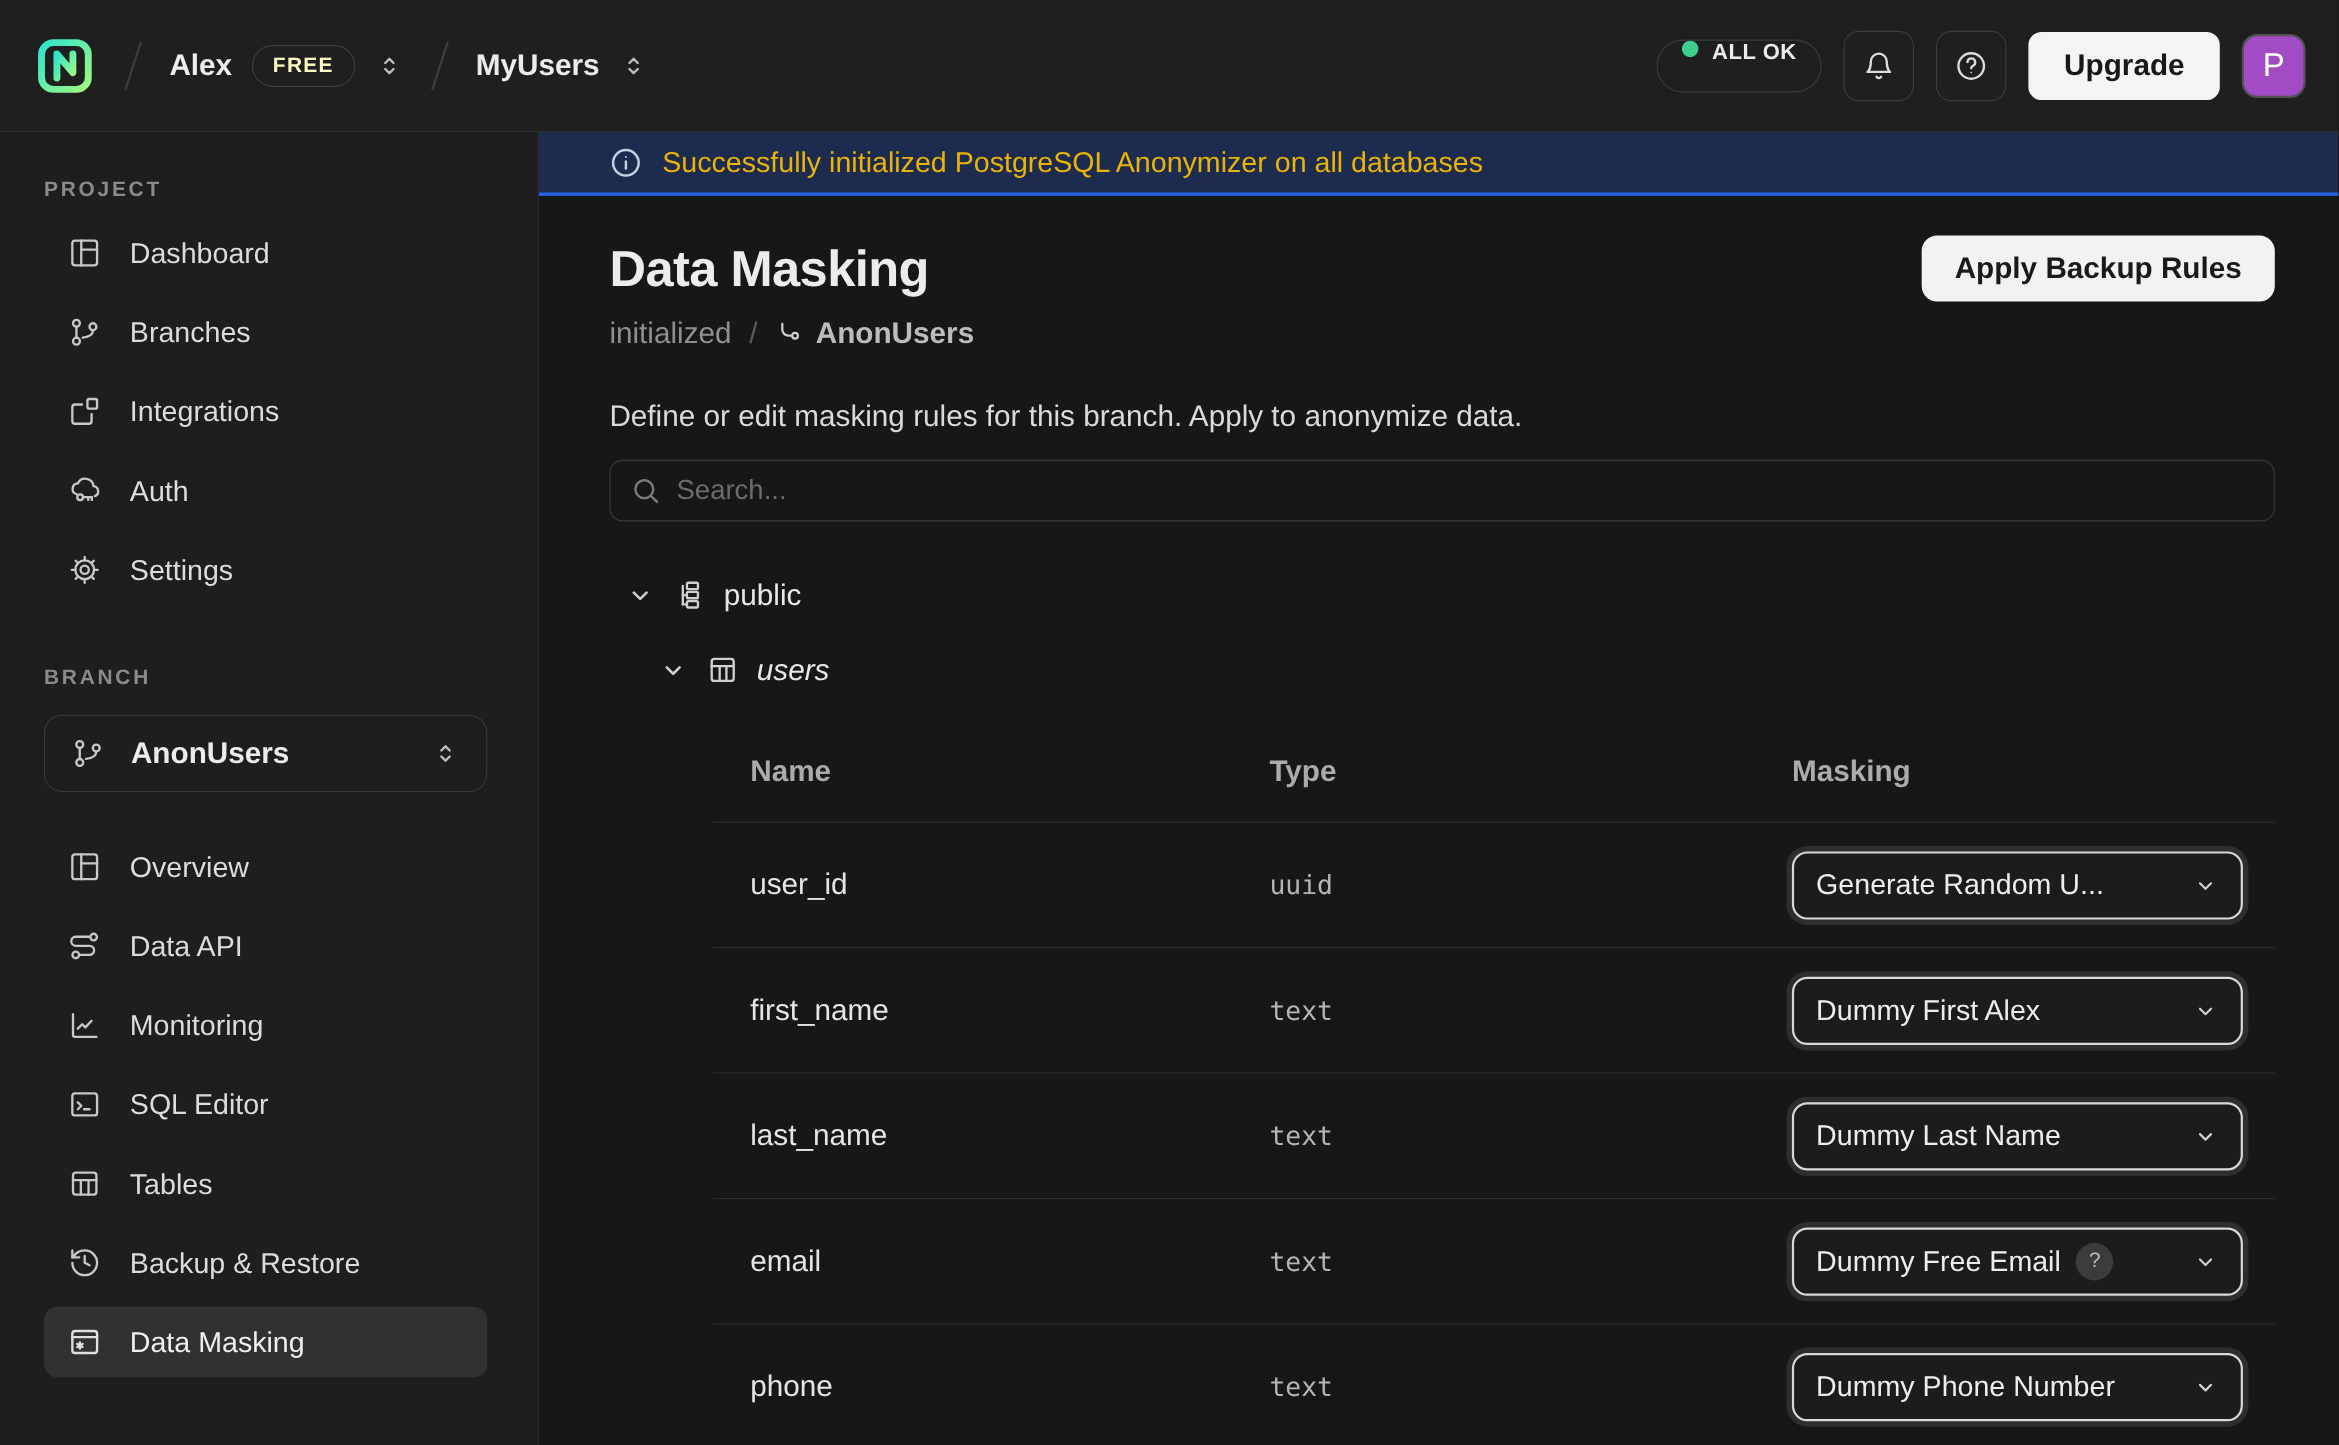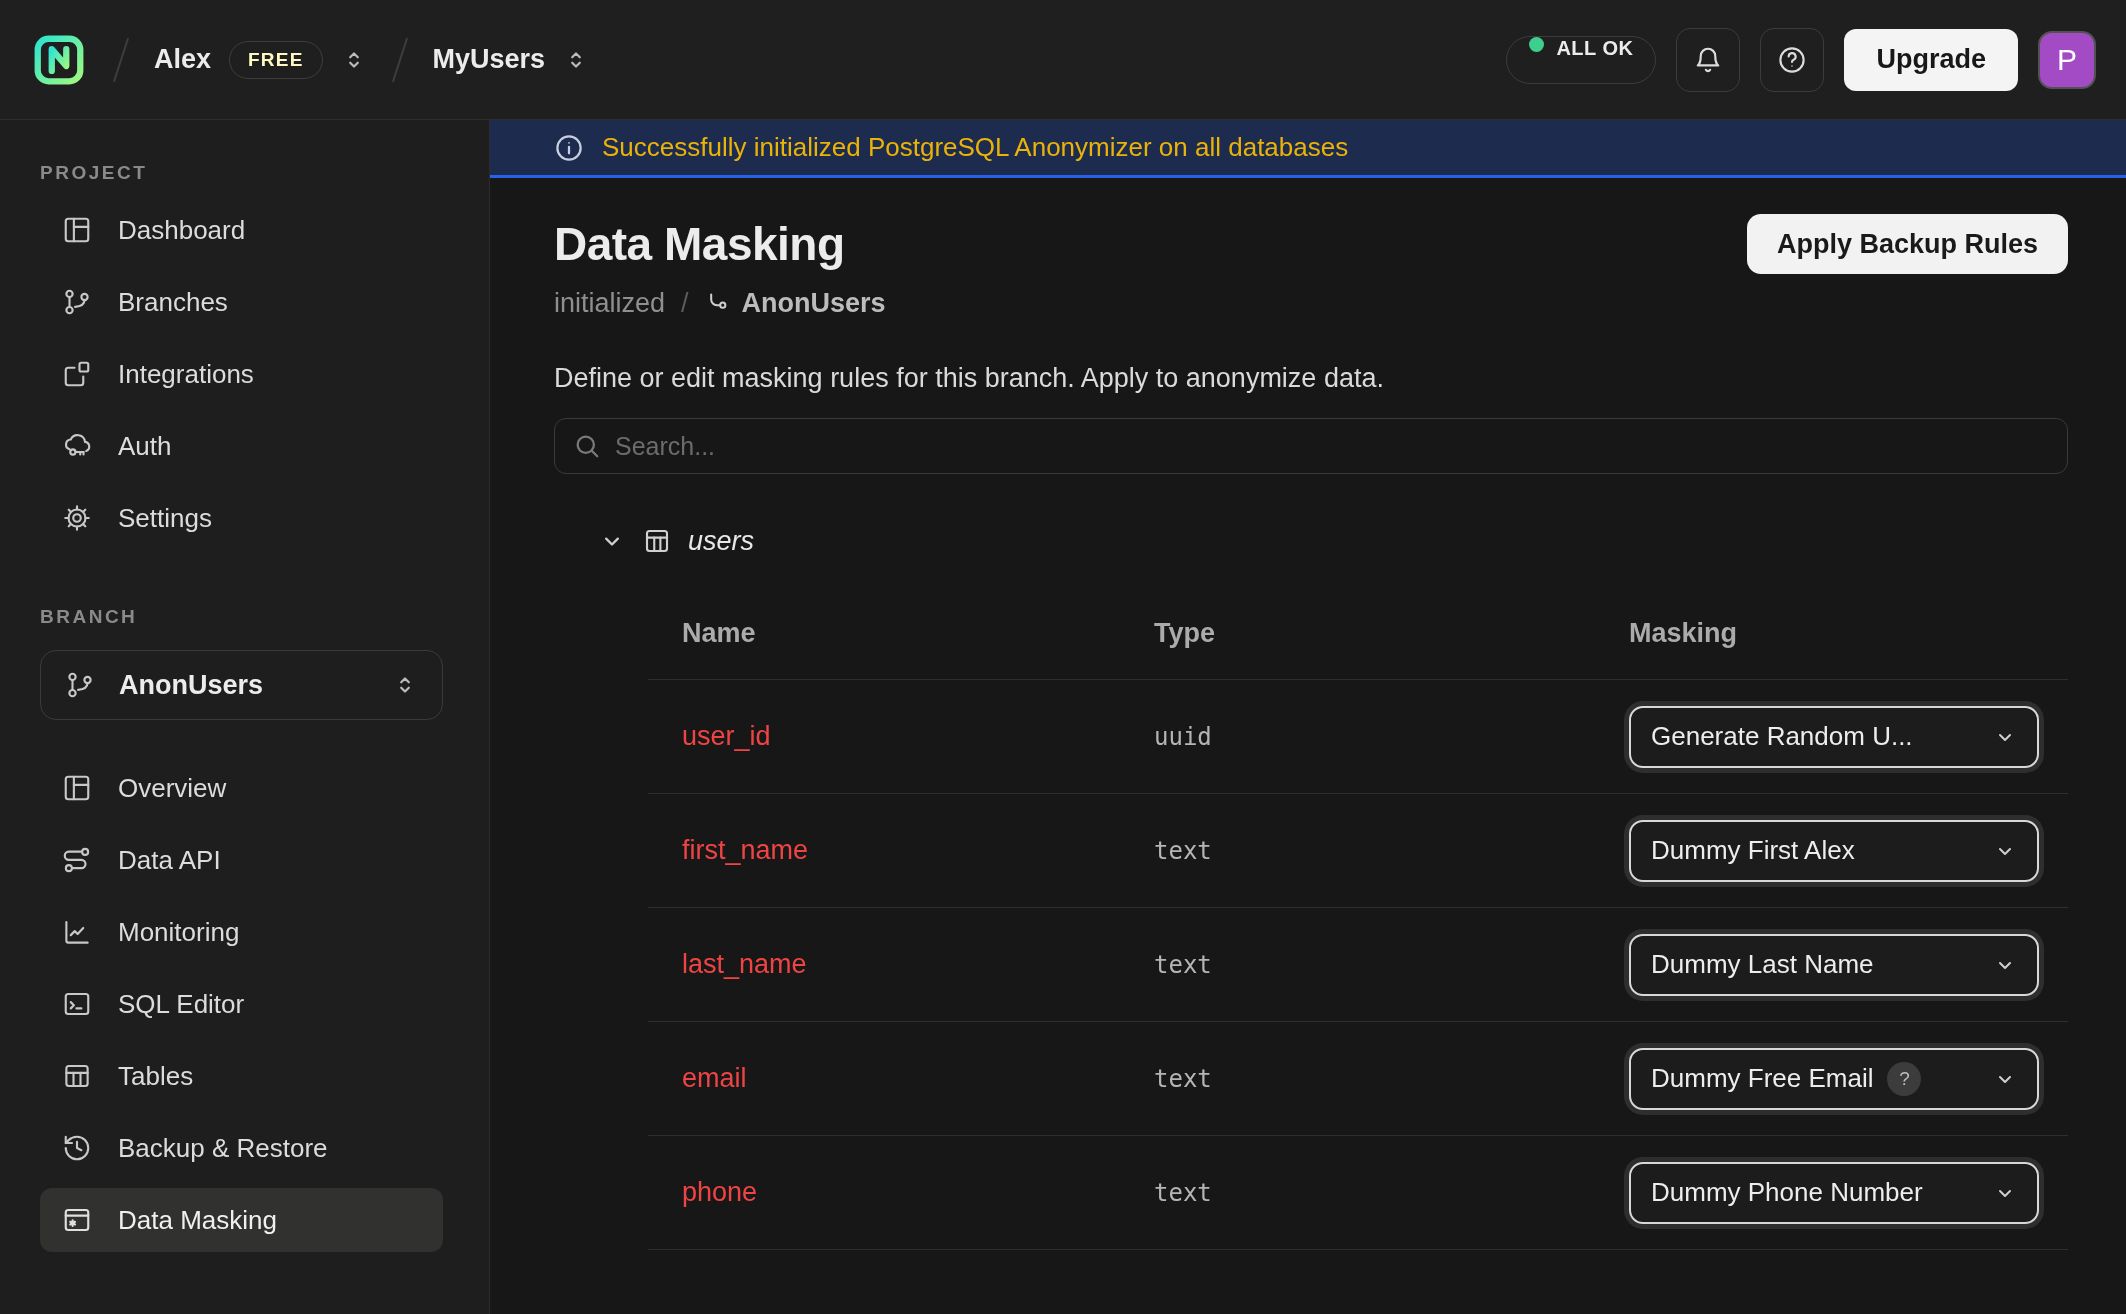--- a/index.html
+++ b/index.html
@@ -70,21 +70,21 @@
   .tree { margin-top:46px; }
   .tree-row { display:flex; align-items:center; gap:16px; height:42px; font-size:27px;
     color:#e8e8e8; padding-left:14px; cursor:pointer; }
   .tree-row.child { margin-left:30px; margin-top:26px;font-style:italic; }
 
   .rules-table { margin-left:94px; margin-top:26px; }
   .thead, .trow { display:grid; grid-template-columns:506px 475px 1fr; align-items:center; }
   .thead { height:92px; border-bottom:1.5px solid #2e2e2e; font-size:27px; font-weight:700; color:#ababab; }
   .thead > :first-child, .trow > :first-child { padding-left:34px; }
   .trow { height:114px; border-bottom:1.5px solid #2e2e2e; }
-  .cell-name { font-size:27px; color:#ef4444; }
+  .cell-name { font-size:27px; color:#e5e5e5; }
   .cell-type { font-family:"DejaVu Sans Mono", monospace; font-size:24px; color:#b5b5b5; }
   .select { width:410px; height:62px; border:2px solid #d8d8d8; border-radius:14px; background:#1c1c1c;
     box-shadow:0 0 0 5px #2e2e2e; display:flex; align-items:center; gap:14px; padding:0 20px;
     font-size:26px; color:#ededed; cursor:pointer; }
   .select .chev { margin-left:auto; }
   .help-badge { width:34px; height:34px; border-radius:50%; background:#3c3c3c; color:#bdbdbd;
     font-size:19px; display:flex; align-items:center; justify-content:center; cursor:pointer; }
   .help-badge:empty { display:none; }
 
   svg { display:block; }
@@ -304,20 +304,34 @@
 
       <div class="search-wrap">
         <svg class="search-icon" width="30" height="30" viewBox="0 0 24 24" fill="none" stroke="#7a7a7a" stroke-width="1.8" stroke-linecap="round">
             <circle cx="11" cy="11" r="6.5"></circle>
             <path d="m15.8 15.8 4.4 4.4"></path>
           </svg>
         <input type="text" placeholder="Search..." style="">
       </div>
 
       <div class="tree">
+        <div class="tree-row">
+          <svg width="28" height="28" viewBox="0 0 24 24" fill="none" stroke="#cfcfcf" stroke-width="2" stroke-linecap="round" stroke-linejoin="round">
+              <path d="m7 10 5 5 5-5"></path>
+            </svg>
+          <svg width="30" height="30" viewBox="0 0 24 24" fill="none" stroke="#d0d0d0" stroke-width="1.7" stroke-linecap="round" stroke-linejoin="round">
+              <rect x="10" y="3" width="8" height="4.6" rx="1"></rect>
+              <rect x="10" y="9.7" width="8" height="4.6" rx="1"></rect>
+              <rect x="10" y="16.4" width="8" height="4.6" rx="1"></rect>
+              <path d="M7 5.3v13.4"></path>
+              <path d="M7 12h3"></path>
+              <path d="M7 18.7h3"></path>
+            </svg>
+          <span>public</span>
+        </div>
         <div class="tree-row child">
           <svg width="28" height="28" viewBox="0 0 24 24" fill="none" stroke="#cfcfcf" stroke-width="2" stroke-linecap="round" stroke-linejoin="round">
               <path d="m7 10 5 5 5-5"></path>
             </svg>
           <svg width="30" height="30" viewBox="0 0 24 24" fill="none" stroke="#d0d0d0" stroke-width="1.7" stroke-linecap="round" stroke-linejoin="round">
               <rect x="4" y="4" width="16" height="16" rx="2"></rect>
               <path d="M4 9.3h16"></path>
               <path d="M9.8 9.3V20"></path>
               <path d="M14.7 9.3V20"></path>
             </svg>

